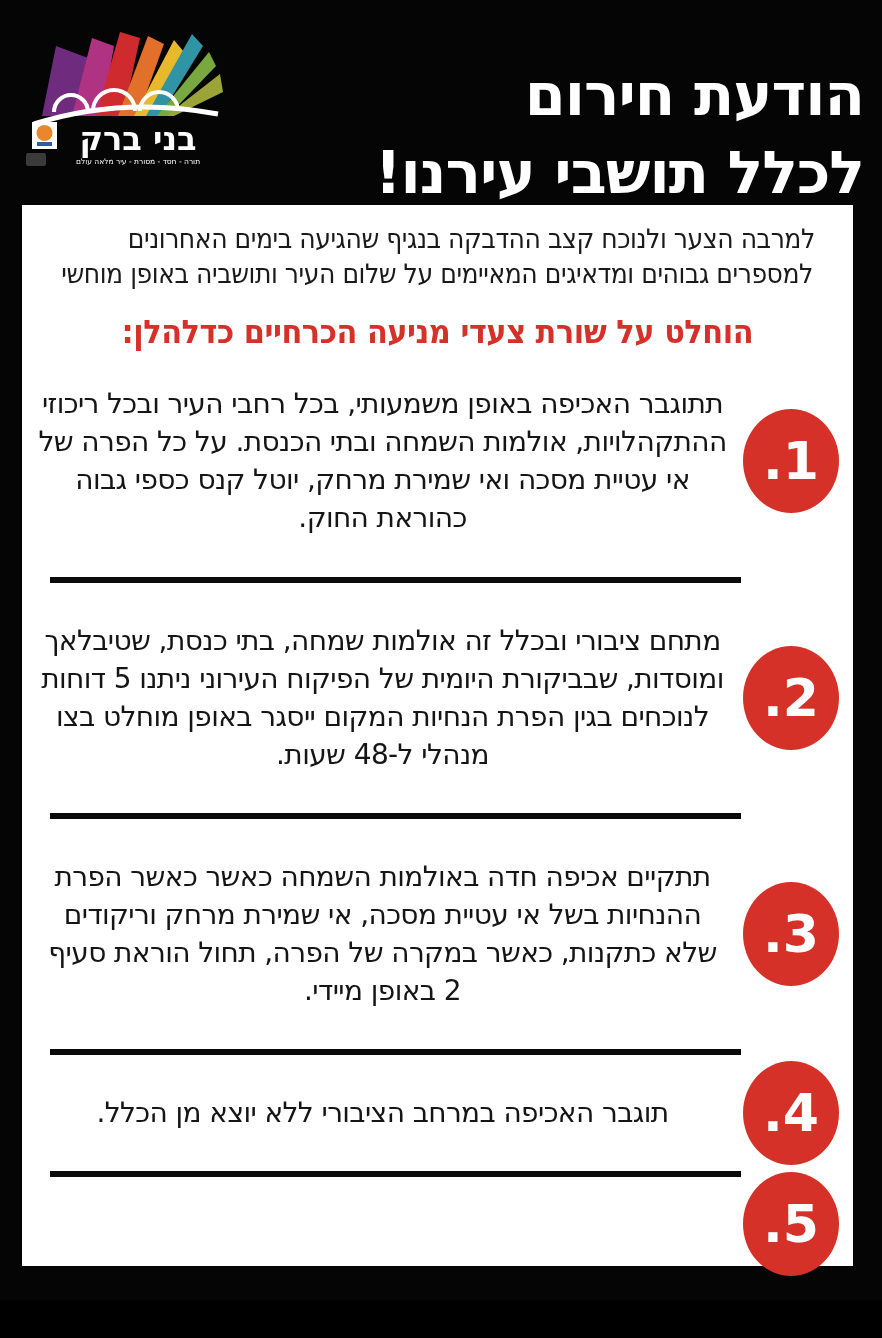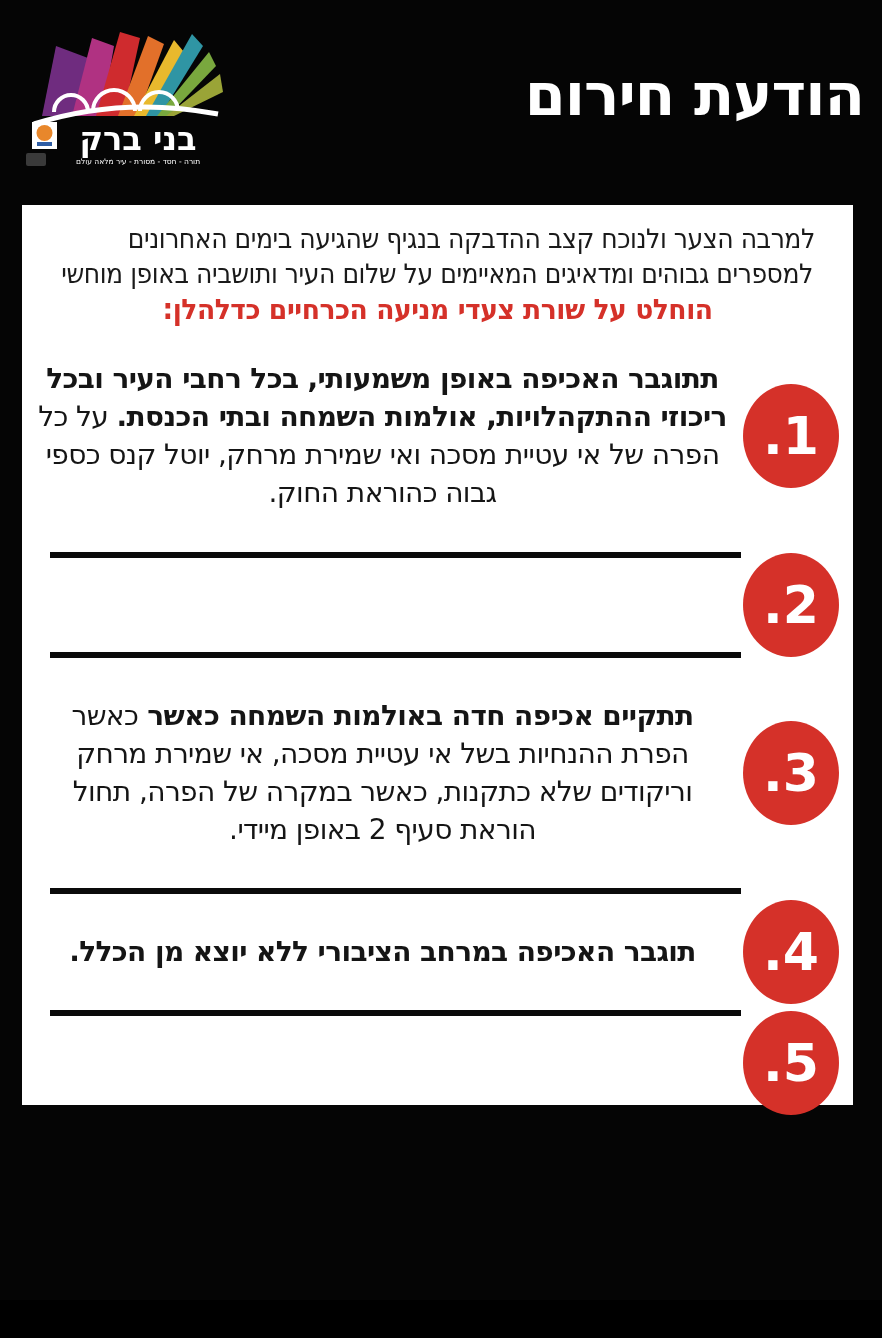--- a/index.html
+++ b/index.html
@@ -30,39 +30,39 @@
     padding:10px 12px 0 12px;
     color:#141414;
   }
   .intro{text-align:center;padding-top:6px;}
   .intro .i-line{
     display:block;font-size:27px;line-height:1.3;
     letter-spacing:-0.5px;white-space:nowrap;color:#1a1a1a;text-align:right;
   }
   .intro .i-line .condense{display:inline-block;transform:scaleX(0.93);transform-origin:center;}
   .headline{
-    margin-top:2px;text-align:center;
-    font-size:28px;font-weight:bold;white-space:nowrap;letter-spacing:-0.5px;
+    margin-top:22px;text-align:center;
+    font-size:32px;font-weight:bold;white-space:nowrap;letter-spacing:-0.5px;
   }
   .headline .condense{display:inline-block;transform:scaleX(0.95);transform-origin:center;}
   
   .section-row{display:flex;align-items:center;gap:14px;padding:6px 2px;}
   .num-badge{
     flex:0 0 96px;width:96px;height:104px;margin:-16px 0;
     border-radius:50%;
     display:flex;align-items:center;justify-content:center;
     color:#fff;font-size:52px;font-weight:bold;
     direction:rtl;
   }
   .section-text{
     flex:1;text-align:center;
     font-size:28px;line-height:1.36;letter-spacing:-0.6px;
     color:#151515;
   }
-  .section-text .b{font-weight:bold;}
+  .section-text .b{font-weight:normal;}
   .sep{border-bottom:6px solid #0a0a0a;margin:5px 18px 5px 100px;}
   
   .sections .sep{margin:5px 100px 5px 16px;}
 </style>
 </head>
 <body>
 
 <div class="page" style="background: rgb(5, 5, 5);">
 
   <div class="header">
@@ -90,20 +90,21 @@
         <circle cx="18.5" cy="121" r="8" fill="#e8872b"></circle>
         <path d="M11,130 h15 v4 h-15 z" fill="#2f5da4"></path>
         <rect x="0" y="141" width="20" height="13" rx="2" fill="#3a3a3a"></rect>
 
         <text x="112" y="138" text-anchor="middle" font-size="32" font-weight="bold" fill="#ffffff">בני ברק</text>
         <text x="112" y="152" text-anchor="middle" font-size="7.5" fill="#ffffff">תורה - חסד - מסורת - עיר מלאה עולם</text>
       </svg>
     </div>
     <h1 class="title">
       <span class="t-line">הודעת חירום</span>
+      <span class="t-line">לכלל תושבי עירנו!</span>
     </h1>
   </div>
 
   <div class="panel" style="background: rgb(255, 255, 255);">
 
     <div class="intro">
       <span class="i-line"><span class="condense">למרבה הצער ולנוכח קצב ההדבקה בנגיף שהגיעה בימים האחרונים</span></span>
       <span class="i-line"><span class="condense">למספרים גבוהים ומדאיגים המאיימים על שלום העיר ותושביה באופן מוחשי</span></span>
       <div class="headline accent-text" style="color: rgb(213, 49, 41);"><span class="condense">הוחלט על שורת צעדי מניעה הכרחיים כדלהלן:</span></div>
     </div>
@@ -111,20 +112,21 @@
     <div class="sections">
 
       <div class="section-row">
         <div class="num-badge accent-bg" style="background: rgb(213, 49, 41);">1.</div>
         <p class="section-text"><span class="b">תתוגבר האכיפה באופן משמעותי, בכל רחבי העיר ובכל ריכוזי ההתקהלויות, אולמות השמחה ובתי הכנסת.</span><span> על כל הפרה של אי עטיית מסכה ואי שמירת מרחק, יוטל קנס כספי גבוה כהוראת החוק.</span></p>
       </div>
       <div class="sep"></div>
 
       <div class="section-row">
         <div class="num-badge accent-bg" style="background: rgb(213, 49, 41);">2.</div>
+        <p class="section-text"><span>מתחם ציבורי </span><span class="b">ובכלל זה אולמות שמחה, בתי כנסת, שטיבלאך ומוסדות,</span><span> שבביקורת היומית של הפיקוח העירוני ניתנו 5 דוחות לנוכחים בגין הפרת הנחיות </span><span class="b">המקום ייסגר באופן מוחלט בצו מנהלי ל-48 שעות.</span></p>
       </div>
       <div class="sep"></div>
 
       <div class="section-row">
         <div class="num-badge accent-bg" style="background: rgb(213, 49, 41);">3.</div>
         <p class="section-text"><span class="b">תתקיים אכיפה חדה באולמות השמחה כאשר </span><span>כאשר הפרת ההנחיות בשל אי עטיית מסכה, אי שמירת מרחק וריקודים שלא כתקנות, כאשר במקרה של הפרה, תחול הוראת סעיף 2 באופן מיידי.</span></p>
       </div>
       <div class="sep"></div>
 
       <div class="section-row">

